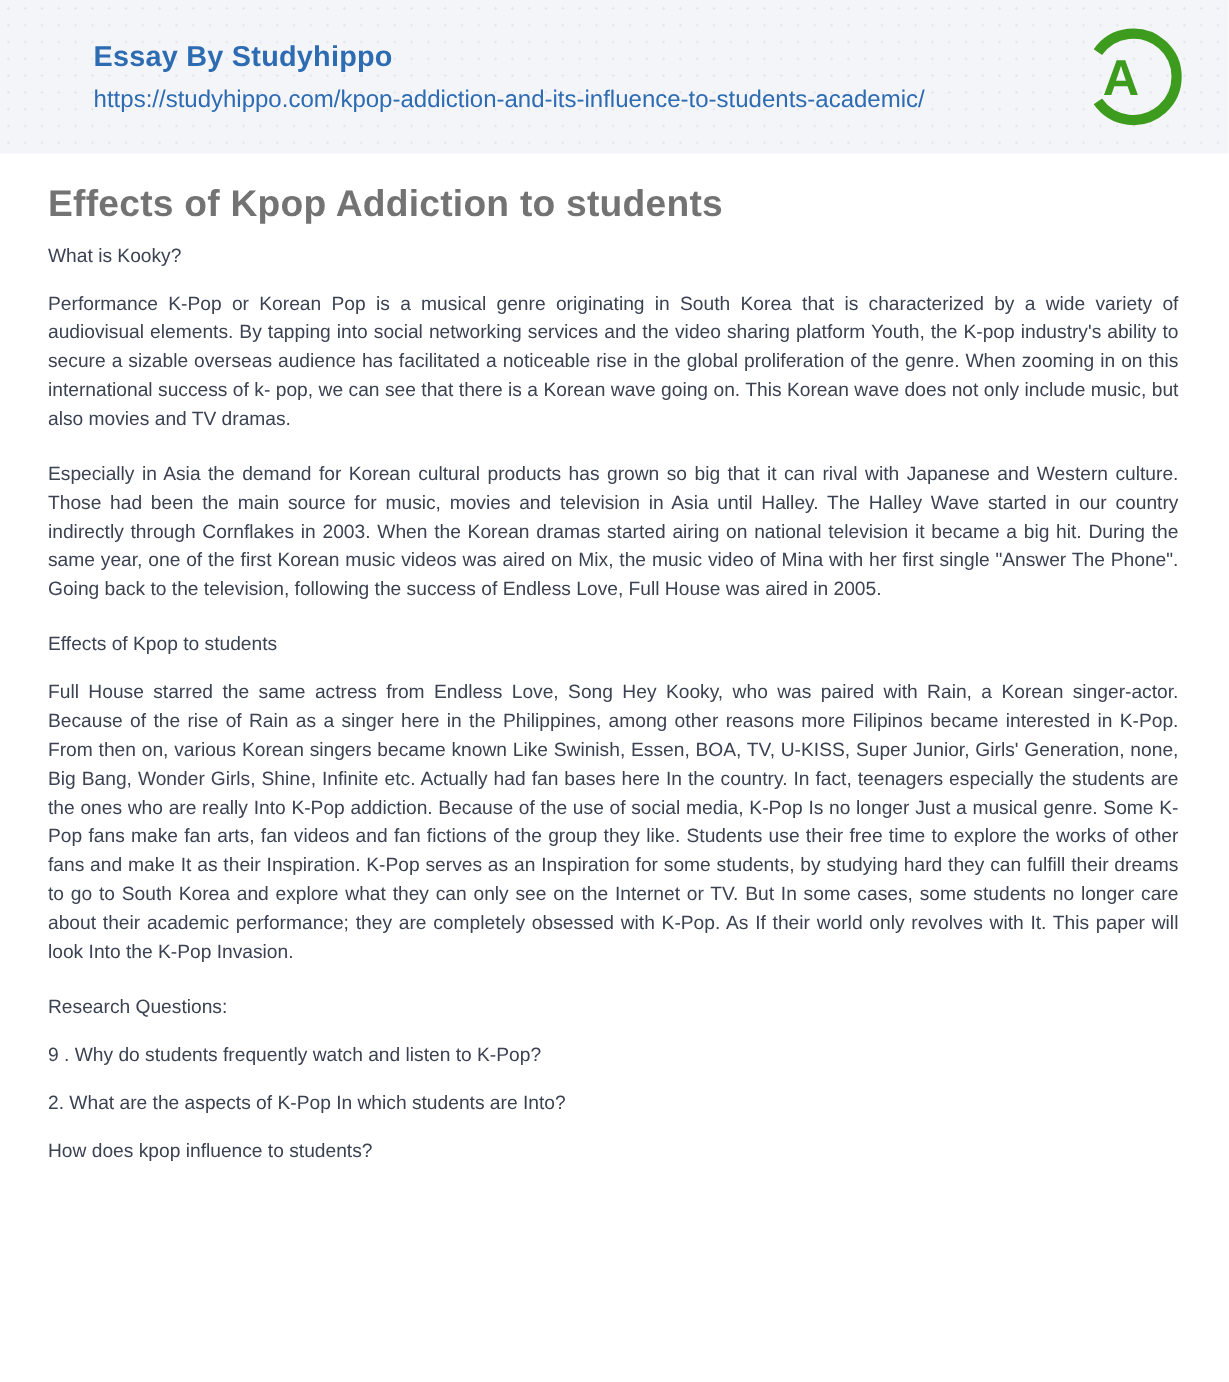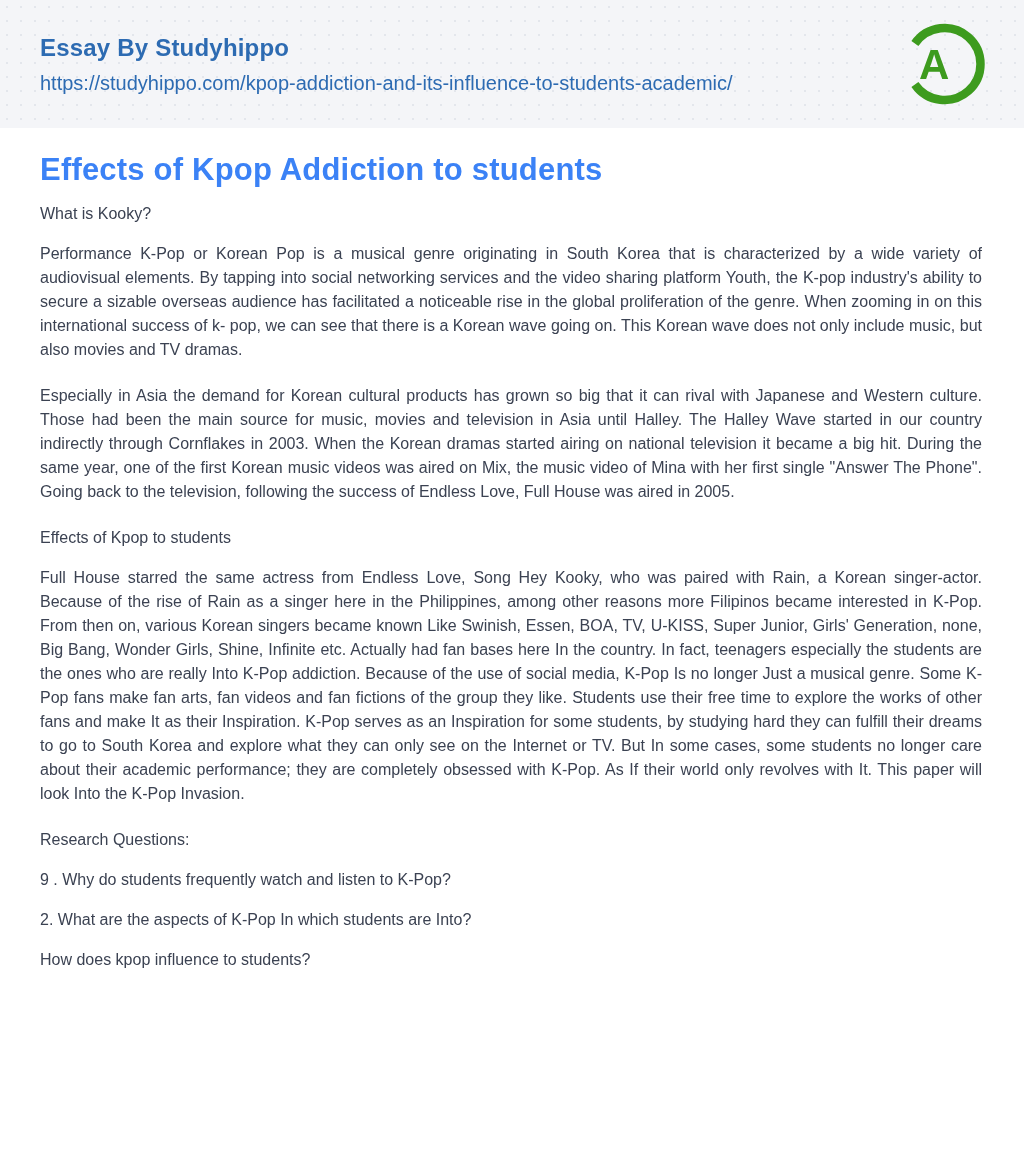--- a/index.html
+++ b/index.html
@@ -20,21 +20,21 @@
   .header {
     height: 128px;
     background-color: #f4f5f8;
     background-image: radial-gradient(#e3e6ec 1px, transparent 1px);
     background-size: 14px 14px;
     display: flex;
     align-items: center;
     justify-content: space-between;
     padding: 0 38px 0 40px;
   }
-  .header-text { display: flex; flex-direction: column; gap: 10px; }
+  .header-text { display: flex; flex-direction: column; gap: 10px; margin-left: 38px; }
   .site-title {
     color: #2d6bb2;
     font-size: 24px;
     font-weight: 700;
     letter-spacing: 0.2px;
   }
   .site-url {
     color: #2d6bb2;
     font-size: 20px;
     font-weight: 400;
@@ -42,21 +42,21 @@
     cursor: pointer;
   }
   .logo { width: 84px; height: 88px; flex: 0 0 auto; }
 
   
   .article {
     padding: 22px 42px 0 40px;
     color: #3b4252;
   }
   .essay-title {
-    color: #3b82f6;
+    color: #737373;
     font-size: 31px;
     font-weight: 700;
     letter-spacing: 0.2px;
     line-height: 40px;
     margin-bottom: 12px;
   }
   .line, .para {
     font-size: 16px;
     line-height: 24px;
     color: #3b4252;

